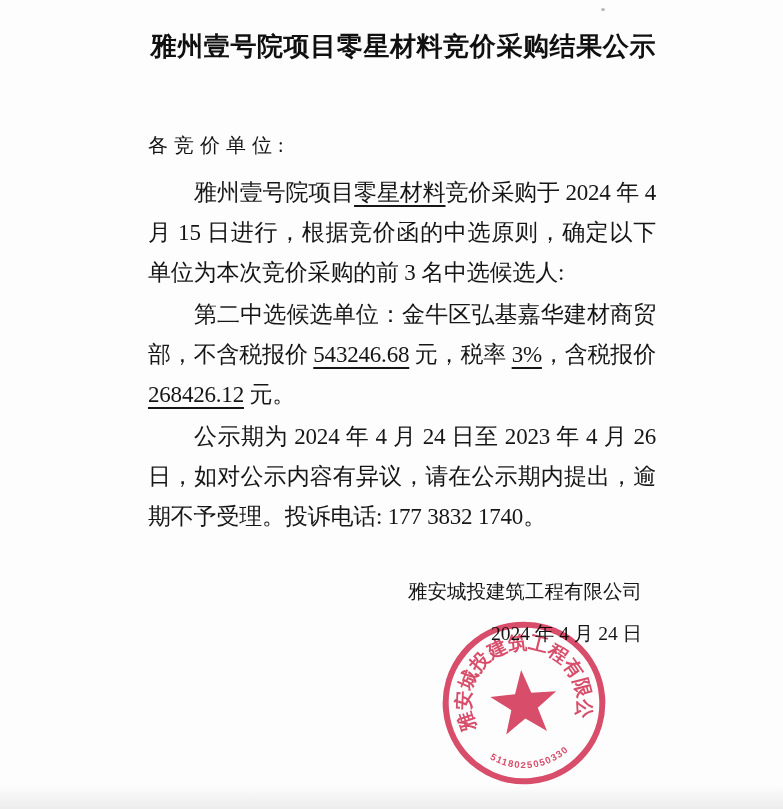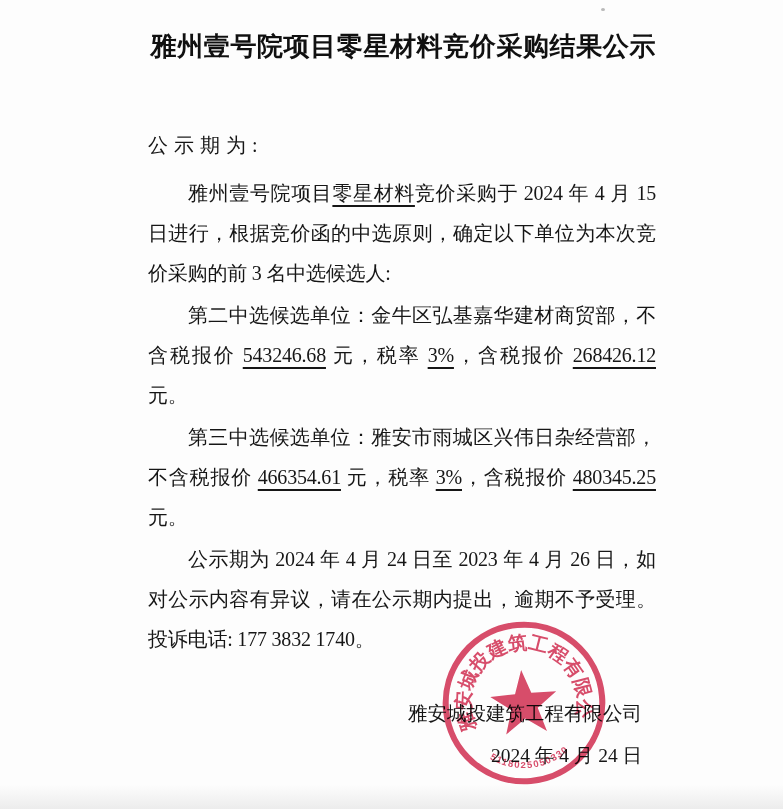--- a/index.html
+++ b/index.html
@@ -22,21 +22,21 @@
     line-height:40px; text-align:right; white-space:nowrap;
     color:#101010;
   }
   .salutation {
     margin-top:58px;
     font-size:20px; letter-spacing:6px; line-height:40px;
   }
   .paragraphs { margin-top:8px; }
   .paragraphs p {
     margin:0 0 2px 0;
-    font-size:20px; letter-spacing:-0.2px;
+    font-size:23px; letter-spacing:-0.2px;
     line-height:40px;
     text-indent:2em;
     text-align:justify;
   }
   .u {
     text-decoration:underline;
     text-underline-offset:5px;
     text-decoration-thickness:1.5px;
   }
   .sig-block {
@@ -67,26 +67,25 @@
 <body>
 
 <div class="page">
 
   <div class="speck"></div>
 
   <div class="content">
 
     <h1 class="doc-title">雅州壹号院项目零星材料竞价采购结果公示</h1>
 
-    <div class="salutation">公示期为:</div>
+    <div class="salutation">各竞价单位:</div>
 
     <div class="paragraphs">
         <p><span>雅州壹号院项目</span><span class="u">零星材料</span><span>竞价采购于 2024 年 4 月 15 日进行，根据竞价函的中选原则，确定以下单位为本次竞价采购的前 3 名中选候选人:</span></p>
         <p><span>第二中选候选单位：金牛区弘基嘉华建材商贸部，不含税报价 </span><span class="u">543246.68</span><span> 元，税率 </span><span class="u">3%</span><span>，含税报价 </span><span class="u">268426.12</span><span> 元。</span></p>
-        <p><span>第三中选候选单位：雅安市雨城区兴伟日杂经营部，不含税报价 </span><span class="u">466354.61</span><span> 元，税率 </span><span class="u">3%</span><span>，含税报价 </span><span class="u">480345.25</span><span> 元。</span></p>
         <p><span>公示期为 2024 年 4 月 24 日至 2023 年 4 月 26 日，如对公示内容有异议，请在公示期内提出，逾期不予受理。投诉电话: 177 3832 1740。</span></p>
       </div>
 
     <div class="sig-block">
       <div>雅安城投建筑工程有限公司</div>
       <div>2024 年 4 月 24 日</div>
     </div>
 
   </div>
 

